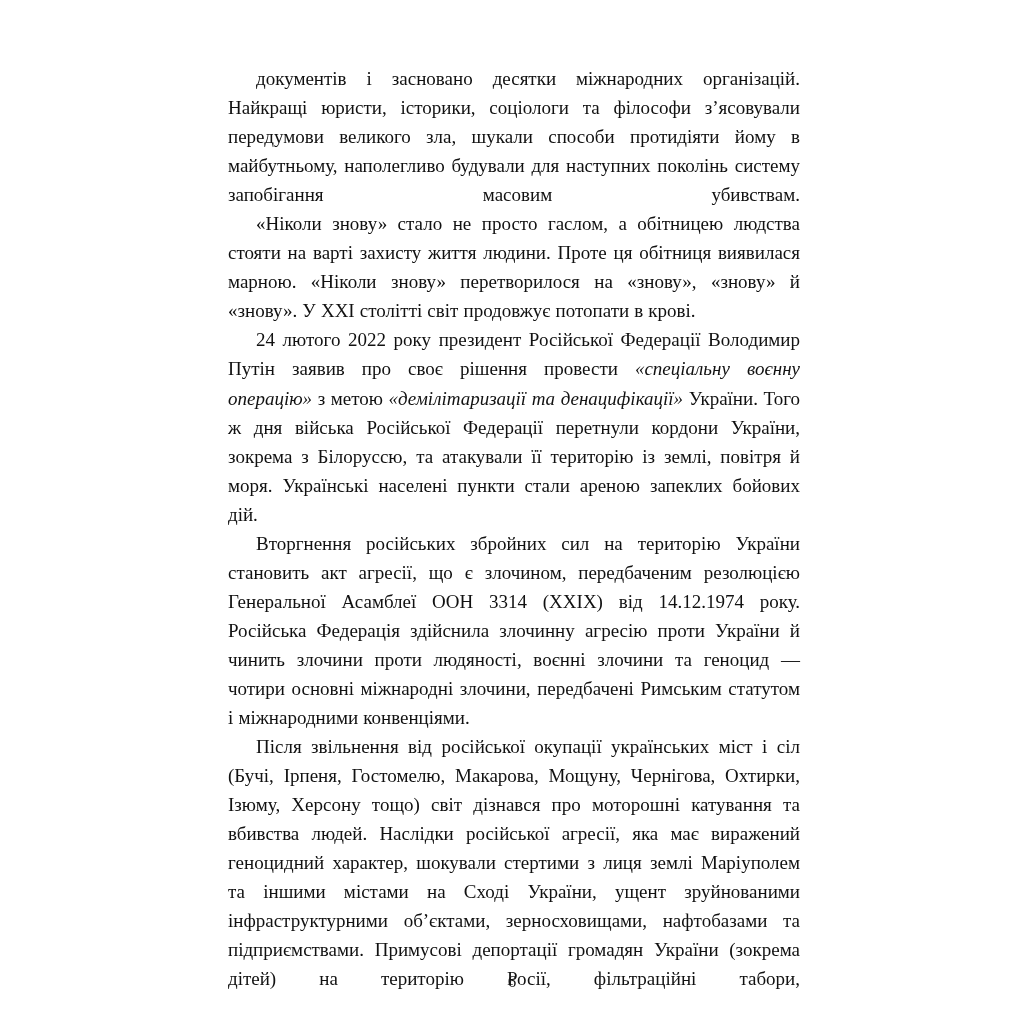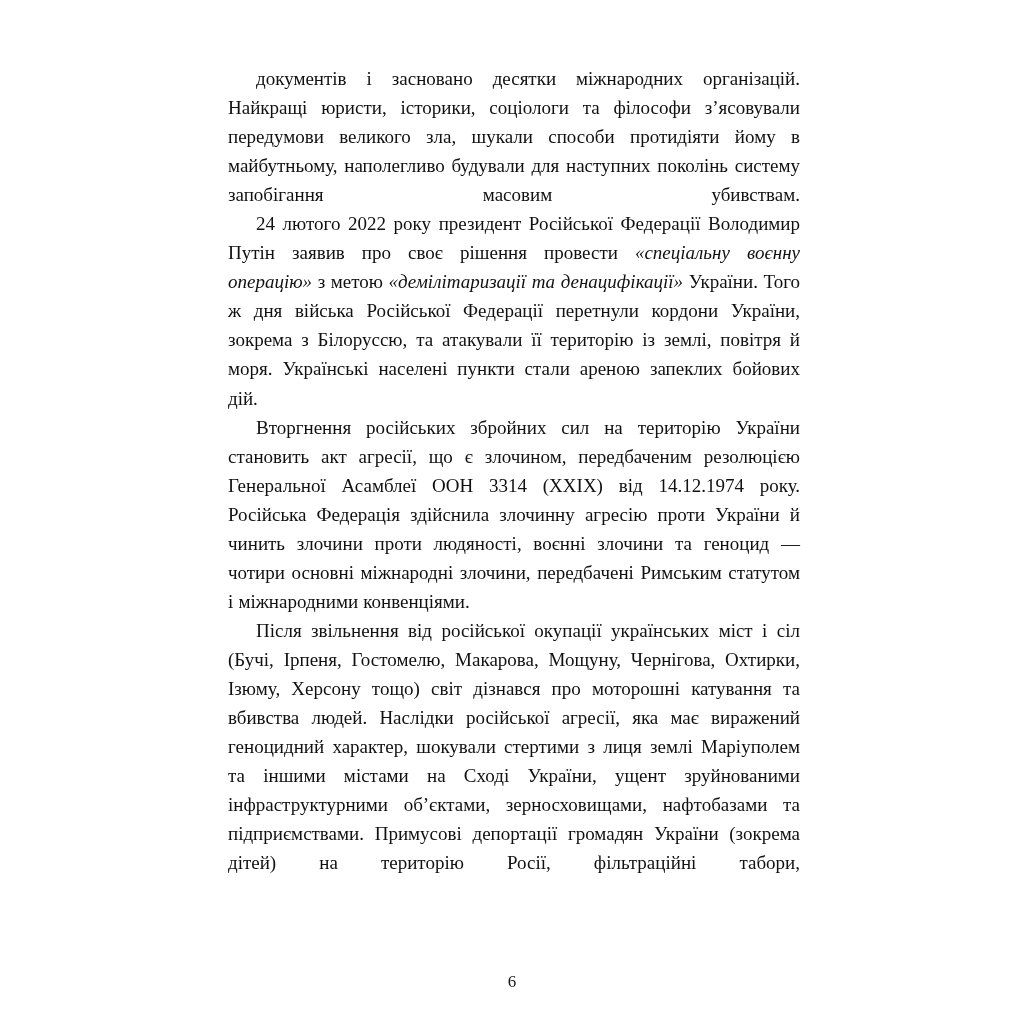--- a/index.html
+++ b/index.html
@@ -61,20 +61,21 @@
 </style>
 </head>
 <body>
 
 <div class="page">
 
   <div class="textblock">
 
     <p class="para lastfull"><span>документів і засновано десятки міжнародних організацій. Найкращі юристи, історики, соціологи та філософи з’ясовували передумови великого зла, шукали способи протидіяти йому в майбутньому, наполегливо будували для наступних поколінь систему запобігання масовим убивствам.</span></p>
 
+    <p class="para"><span>«Ніколи знову» стало не просто гаслом, а обітницею людства стояти на варті захисту життя людини. Проте ця обітниця виявилася марною. «Ніколи знову» перетворилося на «знову», «знову» й «знову». У XXI столітті світ продовжує потопати в крові.</span></p>
 
     <p class="para"><span>24 лютого 2022 року президент Російської Федерації Володимир Путін заявив про своє рішення провести </span><em class="it">«спеціальну воєнну операцію»</em><span> з метою </span><em class="it">«демілітаризації та денацифікації»</em><span> України. Того ж дня війська Російської Федерації перетнули кордони України, зокрема з Білоруссю, та атакували її територію із землі, повітря й моря. Українські населені пункти стали ареною запеклих бойових дій.</span></p>
 
     <p class="para"><span>Вторгнення російських збройних сил на територію України становить акт агресії, що є злочином, передбаченим резолюцією Генеральної Асамблеї ООН 3314 (XXIX) від 14.12.1974 року. Російська Федерація здійснила злочинну агресію проти України й чинить злочини проти людяності, воєнні злочини та геноцид — чотири основні міжнародні злочини, передбачені Римським статутом і міжнародними конвенціями.</span></p>
 
     <p class="para lastfull"><span>Після звільнення від російської окупації українських міст і сіл (Бучі, Ірпеня, Гостомелю, Макарова, Мощуну, Чернігова, Охтирки, Ізюму, Херсону тощо) світ дізнався про моторошні катування та вбивства людей. Наслідки російської агресії, яка має виражений геноцидний характер, шокували стертими з лиця землі Маріуполем та іншими містами на Сході України, ущент зруйнованими інфраструктурними об’єктами, зерносховищами, нафтобазами та підприємствами. Примусові депортації громадян України (зокрема дітей) на територію Росії, фільтраційні табори,</span></p>
 
   </div>
 
   <div class="folio">6</div>

